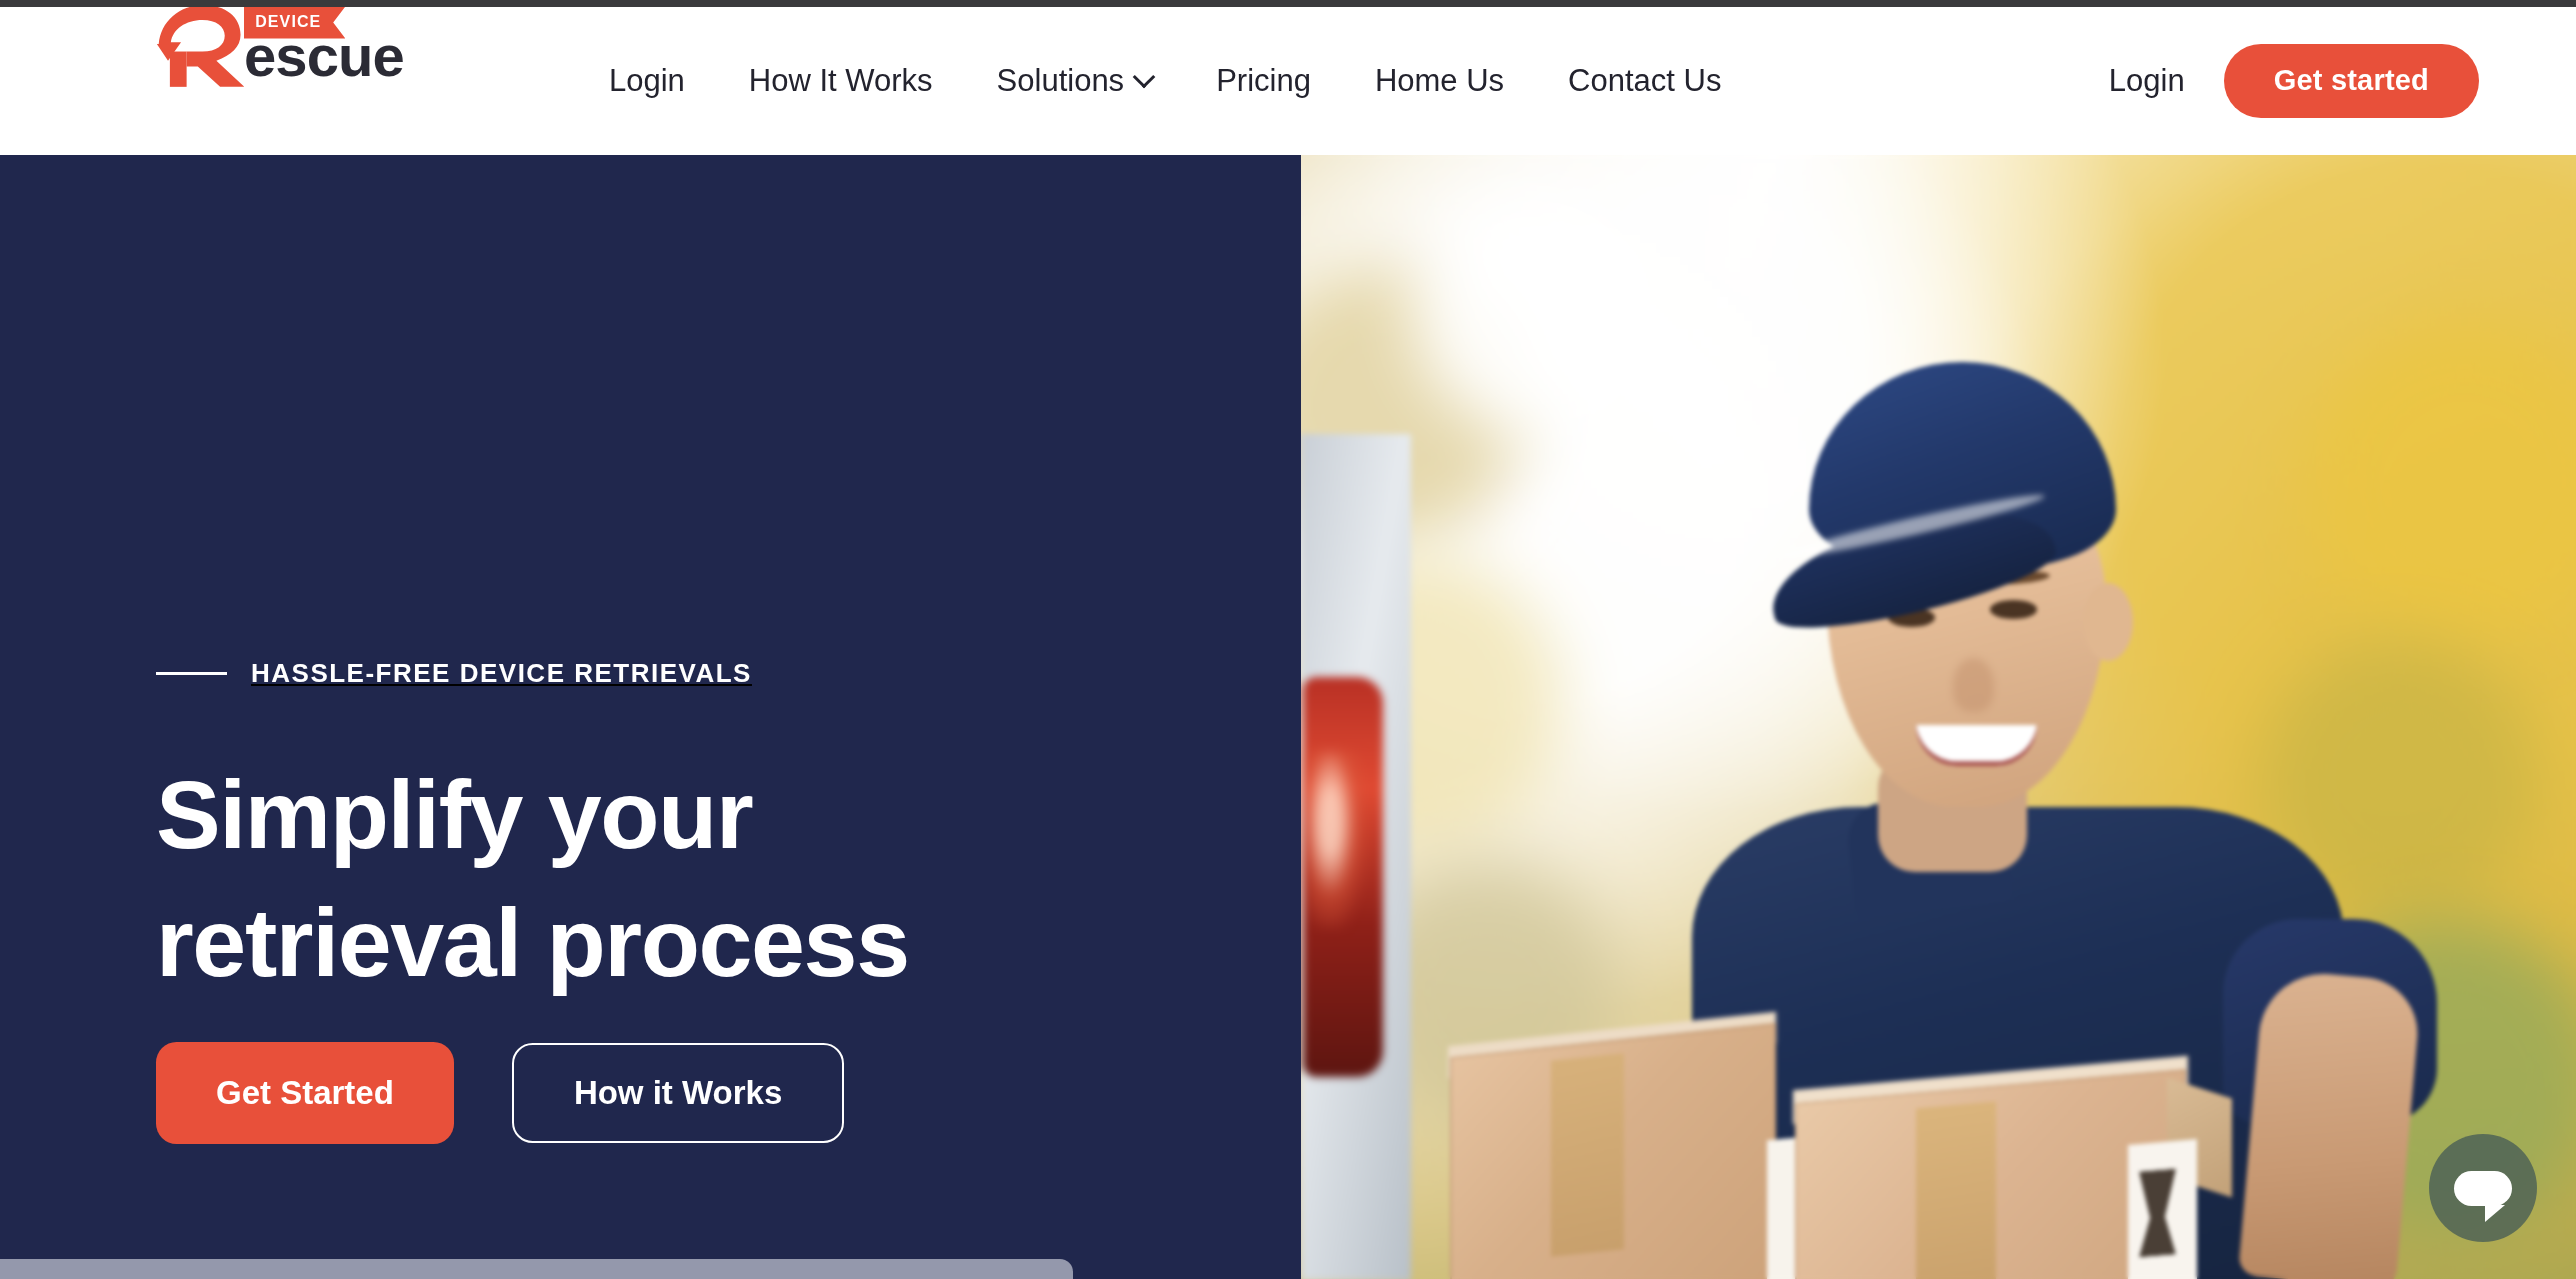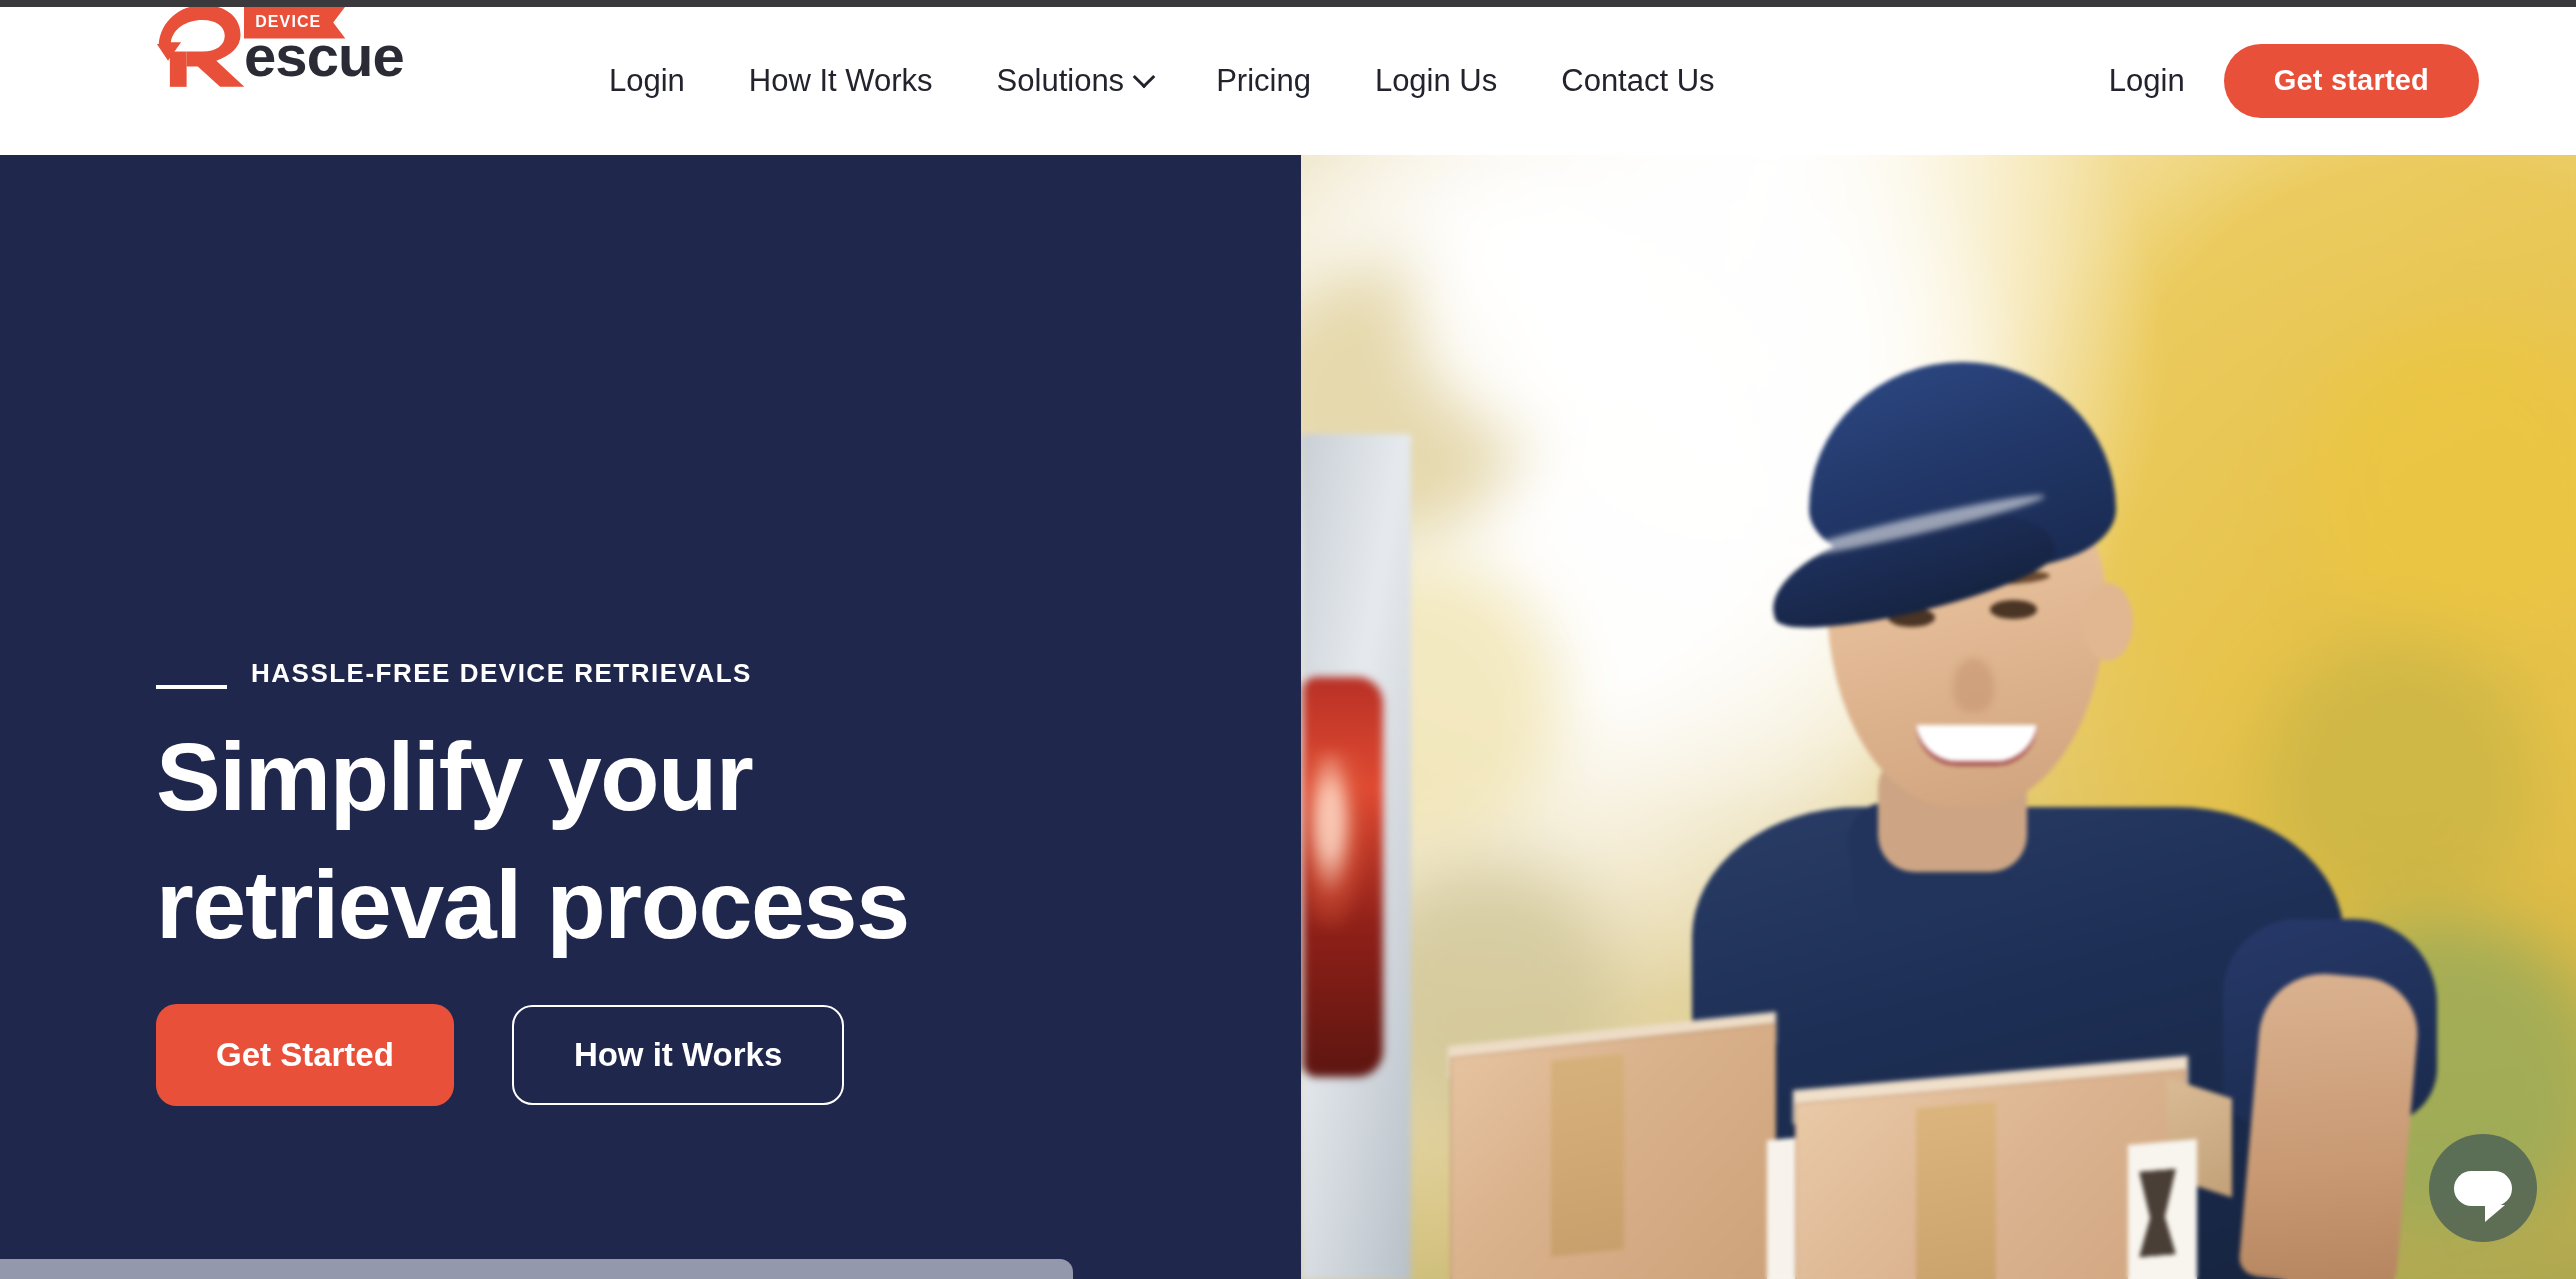--- a/index.html
+++ b/index.html
@@ -109,22 +109,23 @@
     width:1301px; height:1125px;
     background:#20274d;
   }
 
   .hero-content {
     position:absolute; left:156px; top:503px;
     width:1099px;
   }
 
   .eyebrow {
-    display:flex; align-items:flex-end; gap:24px;
-    margin-bottom:24px;
+    display:flex; align-items:center; gap:24px;
+    margin-bottom:62px;
+    text-decoration:underline;
   }
   .eyebrow-line {
     width:71px; height:3.7px; background:#ffffff;
   }
   .eyebrow-text {
     font-size:26px; font-weight:bold;
     color:#ffffff; letter-spacing:1.5px;
   }
 
   .headline {
@@ -445,21 +446,21 @@
       <span>How It Works</span>
     </div>
     <div class="nav-item">
       <span>Solutions</span>
       <span class="chev"></span>
     </div>
     <div class="nav-item">
       <span>Pricing</span>
     </div>
     <div class="nav-item">
-      <span>Login Us</span>
+      <span>Home Us</span>
     </div>
     <div class="nav-item">
       <span>Contact Us</span>
     </div>
   </nav>
 
   <div class="actions">
     <span class="login-link">Login</span>
     <button class="get-started-btn">Get started</button>
   </div>

